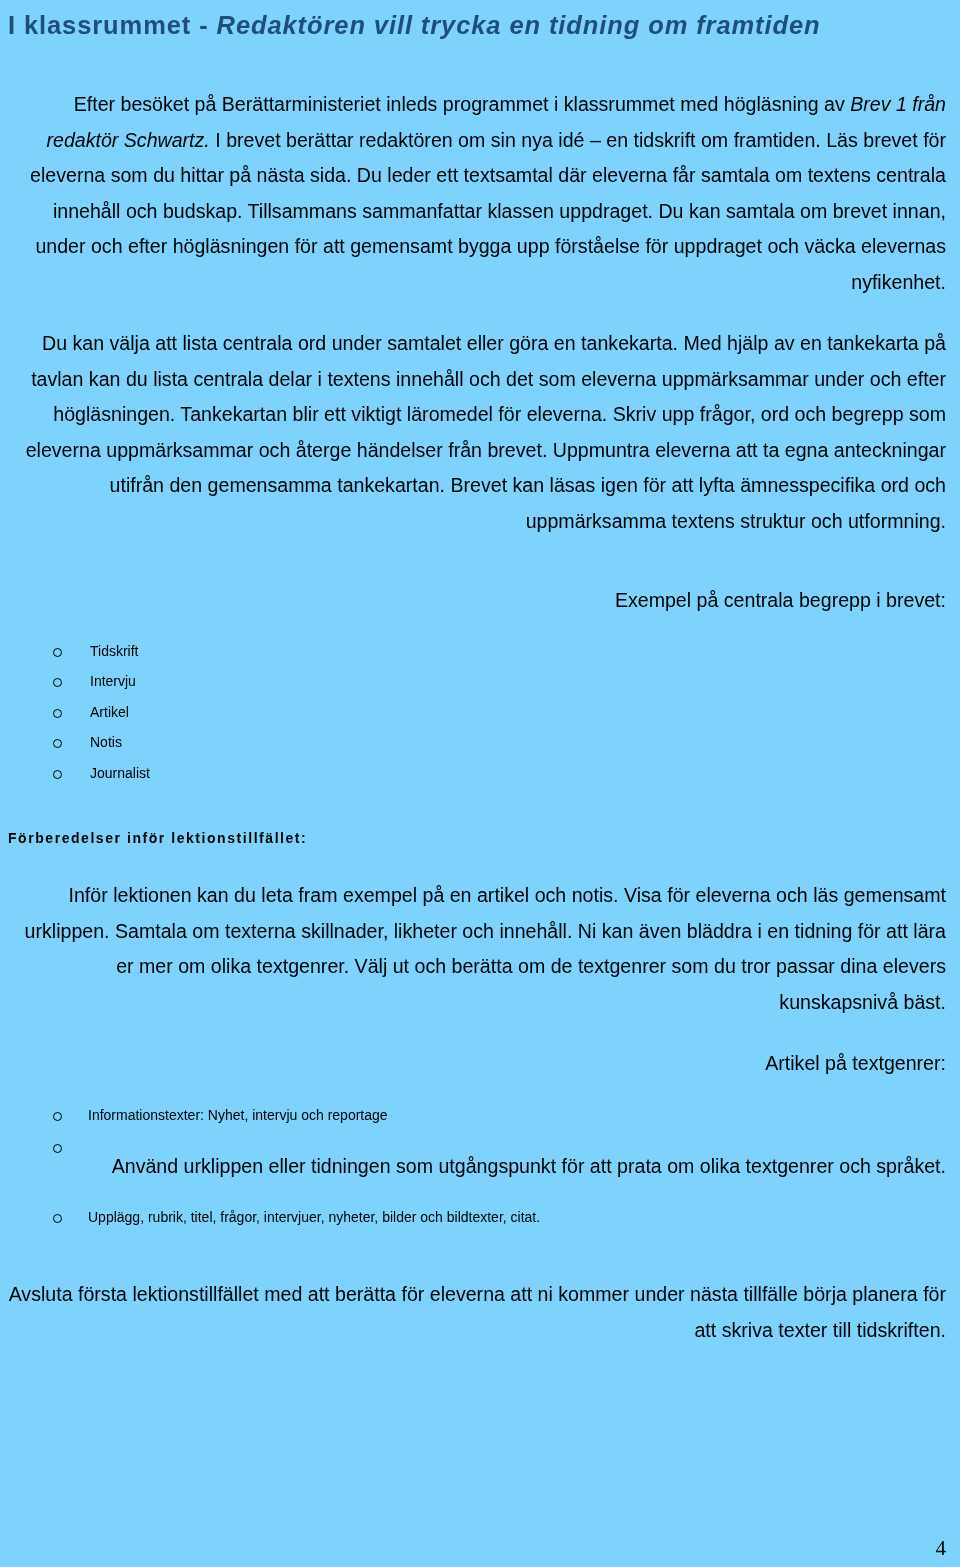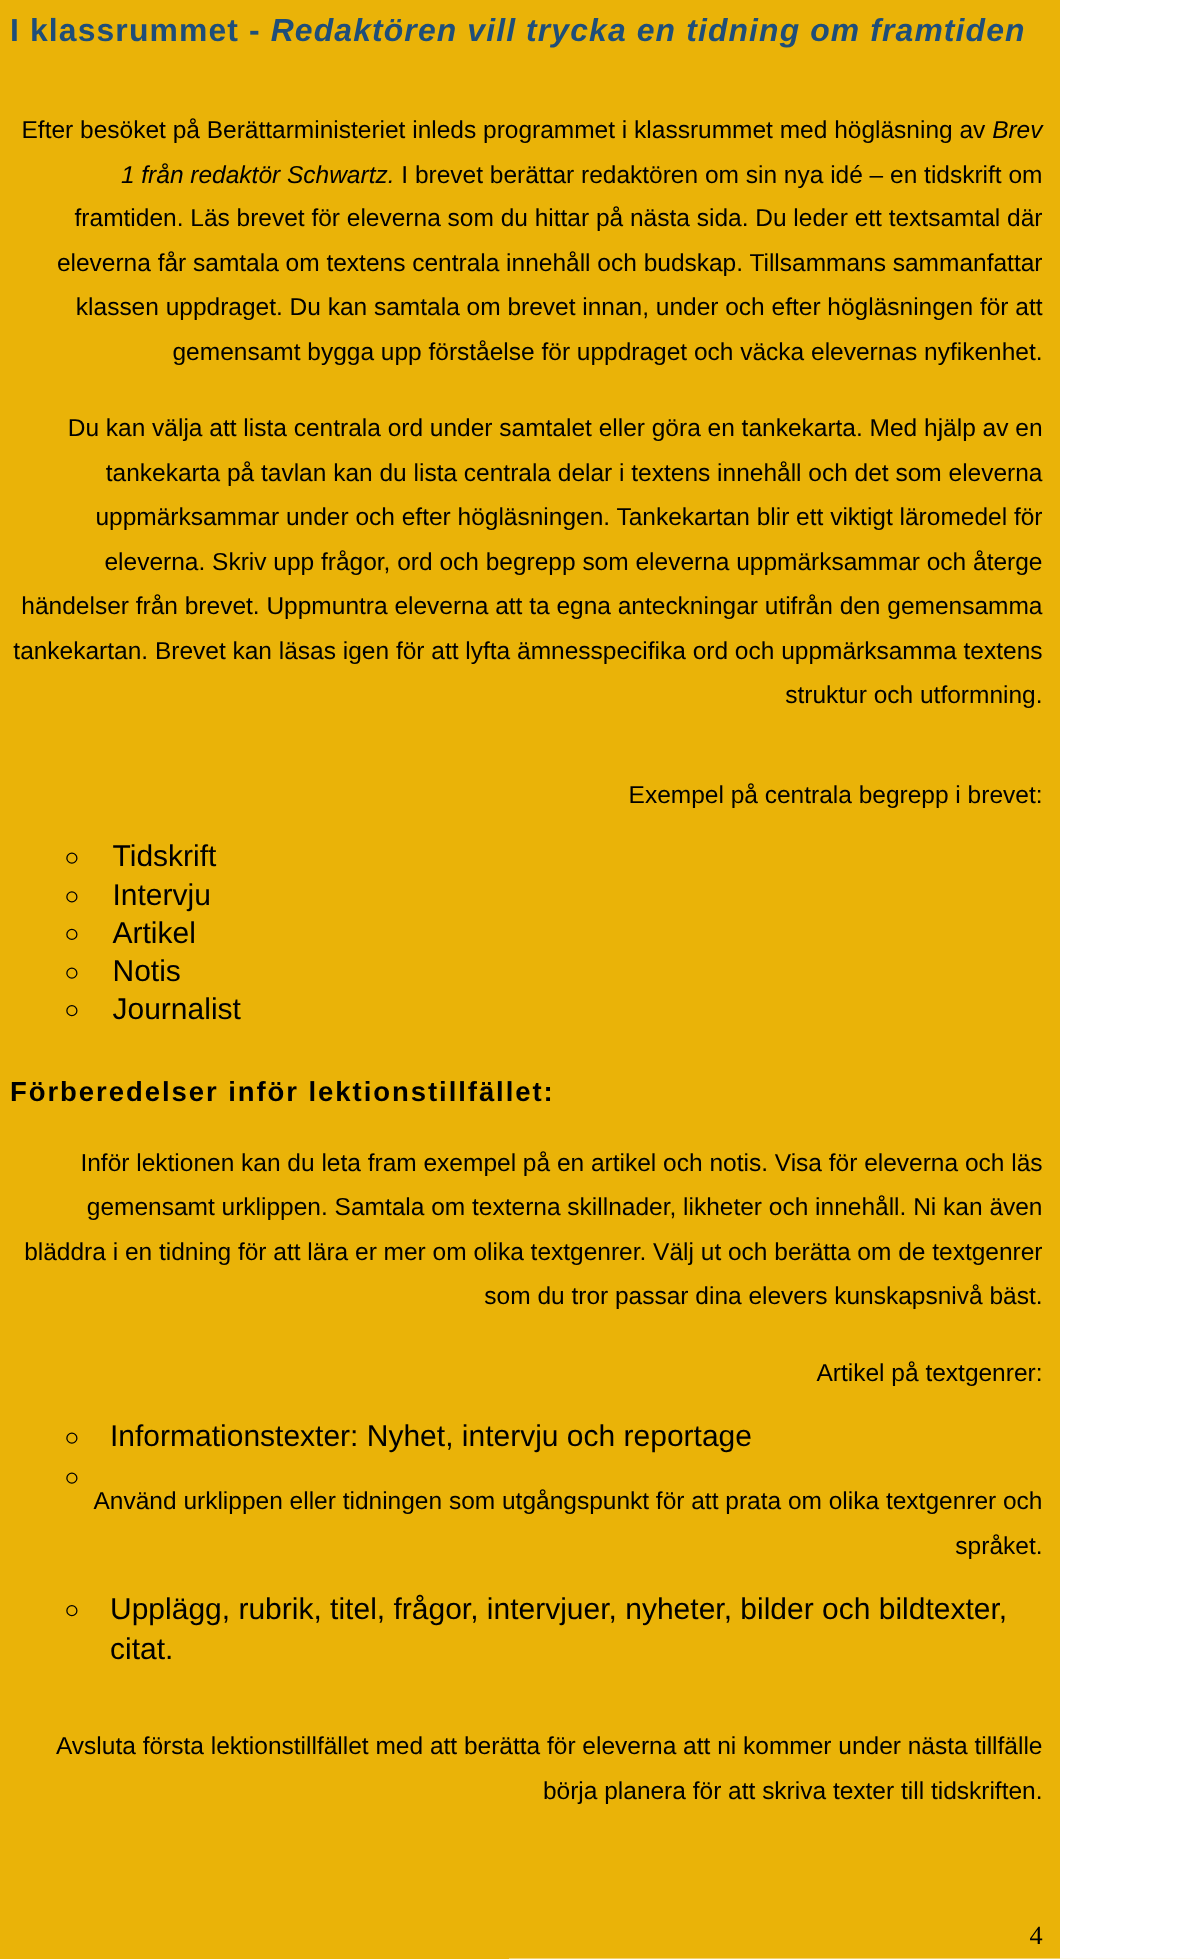--- a/index.html
+++ b/index.html
@@ -3,23 +3,23 @@
 <meta charset="utf-8">
 <title>I klassrummet</title>
 <style>
   html, body {
     margin: 0;
     padding: 0;
     background: #ffffff;
   }
   .page {
     position: relative;
-    width: 848px;
+    width: 960px;
     height: 1567px;
-    background: #eab308;
+    background: #7dd3fc;
     font-family: "Liberation Sans", sans-serif;
     color: #000000;
     overflow: hidden;
     box-sizing: border-box;
   }
   .page-inner {
     padding: 8px 14px 0 8px;
   }
 
   
@@ -60,21 +60,21 @@
 
   
   ul.circle-list {
     list-style: none;
     margin: 0;
     padding: 0;
   }
   ul.circle-list > li {
     position: relative;
     padding-left: 82px;
-    font-size: 24px;
+    font-size: 14px;
     color: #000000;
     line-height: 30.5px;
   }
   ul.circle-list.loose > li { line-height: 30.5px; }
   ul.circle-list.tight > li { padding-left: 80px; line-height: 32px; }
 
   ul.circle-list > li .marker {
     position: absolute;
     left: 45px;
     top: 0;
@@ -90,21 +90,21 @@
     width: 9px;
     height: 9px;
     border: 1.5px solid #000000;
     border-radius: 50%;
     vertical-align: 1px;
     box-sizing: border-box;
   }
 
   
   .sub-heading {
-    font-size: 22px;
+    font-size: 14px;
     font-weight: bold;
     letter-spacing: 1.55px;
     color: #000000;
     margin: 0;
     line-height: 28px;
   }
 
   
   .page-number {
     position: absolute;

